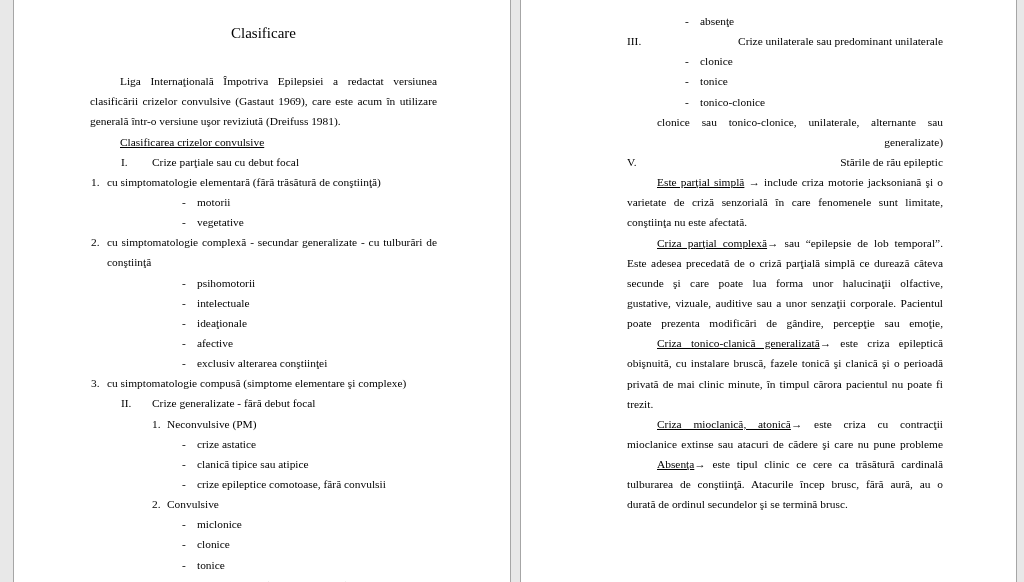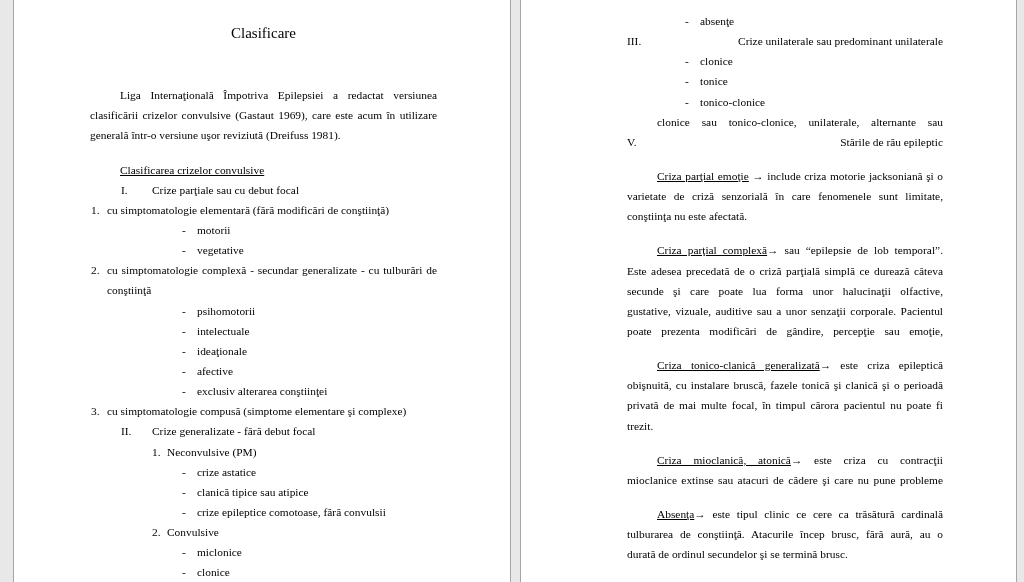--- a/index.html
+++ b/index.html
@@ -24,40 +24,40 @@
   .j{text-align:justify;text-align-last:justify;white-space:normal;}
   .title{text-align:center;font-size:15px;}
   .sp{height:28px;}
   .u{text-decoration:underline;}
   .num{position:absolute;top:0;}
   
   .m-rom{left:31px;}  .p-rom{padding-left:62px;}
   .m-ar{left:1px;}    .p-ar{padding-left:17px;}
   .m-sub{left:62px;}  .p-sub{padding-left:77px;}
   .m-da{left:92px;}   .p-da{padding-left:107px;}
-  .ind{padding-left:30px;margin-top:14px;}
+  .ind{padding-left:30px;}
   
   .m-rom-r{left:0px;} .p-rom-r{padding-left:30px;text-align:right;}
   .m-da-r{left:58px;} .p-da-r{padding-left:73px;}
 </style>
 </head>
 <body>
 
 <div>
 
   <div class="page" id="page-left">
     <div class="content" id="content-left">
       <div class="ln title">Clasificare</div>
       <div class="sp"></div>
       <div class="ln ind j">Liga Internaţională Împotriva Epilepsiei a redactat versiunea</div>
       <div class="ln j">clasificării crizelor convulsive (Gastaut 1969), care este acum în utilizare</div>
       <div class="ln">generală într-o versiune uşor reviziută (Dreifuss 1981).</div>
       <div class="ln ind"><span class="u">Clasificarea crizelor convulsive</span></div>
       <div class="ln p-rom"><span class="num m-rom">I.</span><span>Crize parţiale sau cu debut focal</span></div>
-      <div class="ln p-ar"><span class="num m-ar">1.</span><span>cu simptomatologie elementară (fără modificări de conştiinţă)</span></div>
+      <div class="ln p-ar"><span class="num m-ar">1.</span><span>cu simptomatologie elementară (fără trăsătură de conştiinţă)</span></div>
       <div class="ln p-da"><span class="num m-da">-</span><span>motorii</span></div>
       <div class="ln p-da"><span class="num m-da">-</span><span>vegetative</span></div>
       <div class="ln p-ar j"><span class="num m-ar">2.</span><span>cu simptomatologie complexă - secundar generalizate - cu tulburări de</span></div>
       <div class="ln p-ar"><span>conştiinţă</span></div>
       <div class="ln p-da"><span class="num m-da">-</span><span>psihomotorii</span></div>
       <div class="ln p-da"><span class="num m-da">-</span><span>intelectuale</span></div>
       <div class="ln p-da"><span class="num m-da">-</span><span>ideaţionale</span></div>
       <div class="ln p-da"><span class="num m-da">-</span><span>afective</span></div>
       <div class="ln p-da"><span class="num m-da">-</span><span>exclusiv alterarea conştiinţei</span></div>
       <div class="ln p-ar"><span class="num m-ar">3.</span><span>cu simptomatologie compusă (simptome elementare şi complexe)</span></div>
@@ -75,32 +75,33 @@
   </div>
 
   <div class="page" id="page-right">
     <div class="content" id="content-right">
       <div class="ln p-da-r"><span class="num m-da-r">-</span><span>absenţe</span></div>
       <div class="ln p-rom-r"><span class="num m-rom-r">III.</span><span>Crize unilaterale sau predominant unilaterale</span></div>
       <div class="ln p-da-r"><span class="num m-da-r">-</span><span>clonice</span></div>
       <div class="ln p-da-r"><span class="num m-da-r">-</span><span>tonice</span></div>
       <div class="ln p-da-r"><span class="num m-da-r">-</span><span>tonico-clonice</span></div>
       <div class="ln p-rom-r j"><span>clonice sau tonico-clonice, unilaterale, alternante sau</span></div>
+      <div class="ln p-rom-r"><span>generalizate)</span></div>
       <div class="ln p-rom-r"><span class="num m-rom-r">V.</span><span>Stările de rău epileptic</span></div>
-      <div class="ln ind j"><span class="u">Criza parţial emoţie</span><span> → include criza motorie jacksoniană şi o</span></div>
+      <div class="ln ind j"><span class="u">Este parţial simplă</span><span> → include criza motorie jacksoniană şi o</span></div>
       <div class="ln j">varietate de criză senzorială în care fenomenele sunt limitate,</div>
       <div class="ln">conştiinţa nu este afectată.</div>
       <div class="ln ind j"><span class="u">Criza parţial complexă</span><span>→ sau “epilepsie de lob temporal”.</span></div>
       <div class="ln j">Este adesea precedată de o criză parţială simplă ce durează câteva</div>
       <div class="ln j">secunde şi care poate lua forma unor halucinaţii olfactive,</div>
       <div class="ln j">gustative, vizuale, auditive sau a unor senzaţii corporale. Pacientul</div>
       <div class="ln j">poate prezenta modificări de gândire, percepţie sau emoţie,</div>
       <div class="ln ind j"><span class="u">Criza tonico-clanică generalizată</span><span>→ este criza epileptică</span></div>
       <div class="ln j">obişnuită, cu instalare bruscă, fazele tonică şi clanică şi o perioadă</div>
-      <div class="ln j">privată de mai multe focal, în timpul cărora pacientul nu poate fi</div>
+      <div class="ln j">privată de mai clinic minute, în timpul cărora pacientul nu poate fi</div>
       <div class="ln">trezit.</div>
       <div class="ln ind j"><span class="u">Criza mioclanică, atonică</span><span>→ este criza cu contracţii</span></div>
       <div class="ln j">mioclanice extinse sau atacuri de cădere şi care nu pune probleme</div>
       <div class="ln ind j"><span class="u">Absenţa</span><span>→ este tipul clinic ce cere ca trăsătură cardinală</span></div>
       <div class="ln j">tulburarea de conştiinţă. Atacurile încep brusc, fără aură, au o</div>
       <div class="ln">durată de ordinul secundelor şi se termină brusc.</div>
     </div>
   </div>
 
 </div>

